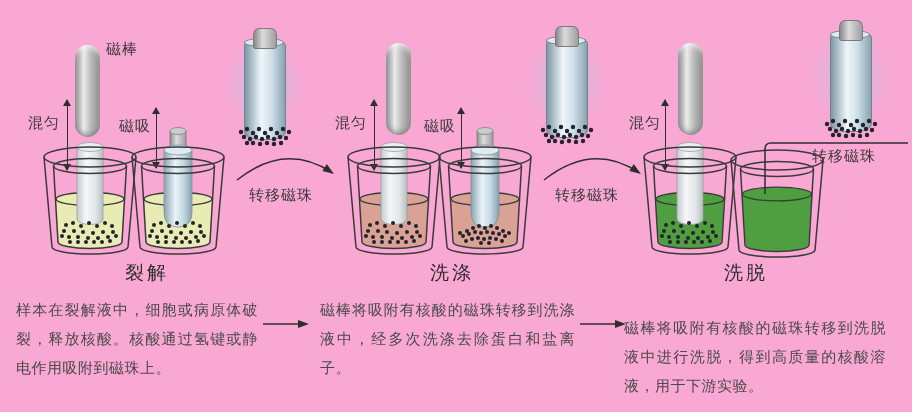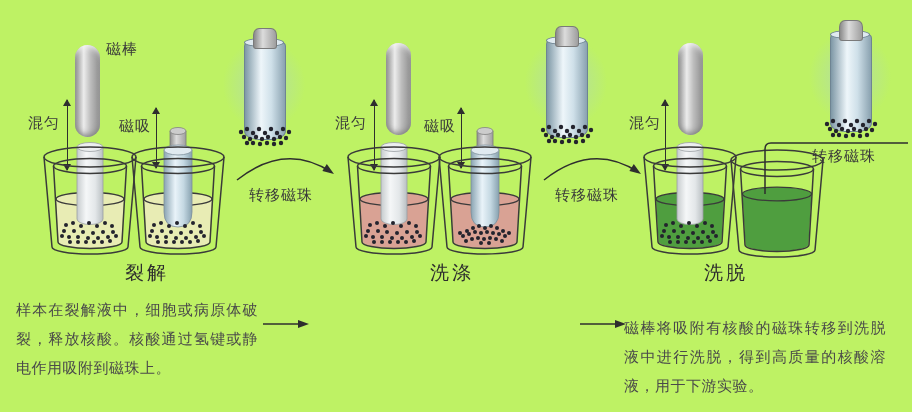--- a/index.html
+++ b/index.html
@@ -1,17 +1,17 @@
 <!DOCTYPE html>
 <html><head>
 <meta charset="utf-8">
 <style>
   html,body{margin:0;padding:0;background:#fff;}
   #canvas{
-    position:relative;width:912px;height:412px;background:#bef264;overflow:hidden;
+    position:relative;width:912px;height:412px;background:#f9a8d4;overflow:hidden;
     font-family:"Liberation Sans","DejaVu Sans",sans-serif;color:#3c3c3c;
   }
   .abs{position:absolute;}
   
   .lbl{font-size:15px;color:#3a3a3a;letter-spacing:1px;white-space:nowrap;}
   
   .rod{
     width:25px;height:92px;border-radius:13px;
     background:linear-gradient(90deg,#8a8a8a 0%,#ececec 35%,#bdbdbd 62%,#8d8d8d 100%);
     box-shadow:inset 0 6px 6px -4px #f5f5f5, inset 0 -6px 6px -4px #7d7d7d;
@@ -297,33 +297,34 @@
     <svg class="abs" style="left:7px;top:96px" width="64" height="26" viewBox="0 0 64 26">
         <use href="#beads-hang"></use>
       </svg>
   </div>
 
   <svg class="abs" style="left:757px;top:136px" width="152" height="62" viewBox="0 0 152 62">
     <path d="M151,7 L14,7 Q8,7 8,13 L8,58" fill="none" stroke="#2e2e2e" stroke-width="1.5"></path>
   </svg>
   <div class="abs lbl" style="left:812px;top:147px">转移磁珠</div>
 
-  <div class="abs bracket" style="left:636px;top:262px;width:154px">
+  <div class="abs bracket" style="left:656px;top:262px;width:154px">
     <div class="bline"></div>
       <span class="bname">洗脱</span>
       <div class="bline"></div>
   </div>
 
   <div class="abs desc" style="left:16px;top:295px;width:242px">样本在裂解液中，细胞或病原体破裂，释放核酸。核酸通过氢键或静电作用吸附到磁珠上。</div>
 
   <svg class="abs" style="left:263px;top:318px" width="46" height="12" viewBox="0 0 46 12">
     <line x1="0" y1="6" x2="37" y2="6" stroke="#2e2e2e" stroke-width="1.4"></line>
     <polygon points="46,6 35,2 35,10" fill="#2e2e2e"></polygon>
   </svg>
 
+  <div class="abs desc" style="left:320px;top:295px;width:255px">磁棒将吸附有核酸的磁珠转移到洗涤液中，经多次洗涤去除蛋白和盐离子。</div>
 
   <svg class="abs" style="left:580px;top:318px" width="46" height="12" viewBox="0 0 46 12">
     <line x1="0" y1="6" x2="37" y2="6" stroke="#2e2e2e" stroke-width="1.4"></line>
     <polygon points="46,6 35,2 35,10" fill="#2e2e2e"></polygon>
   </svg>
 
   <div class="abs desc" style="left:624px;top:313px;width:262px">磁棒将吸附有核酸的磁珠转移到洗脱液中进行洗脱，得到高质量的核酸溶液，用于下游实验。</div>
 
 </div>
 

